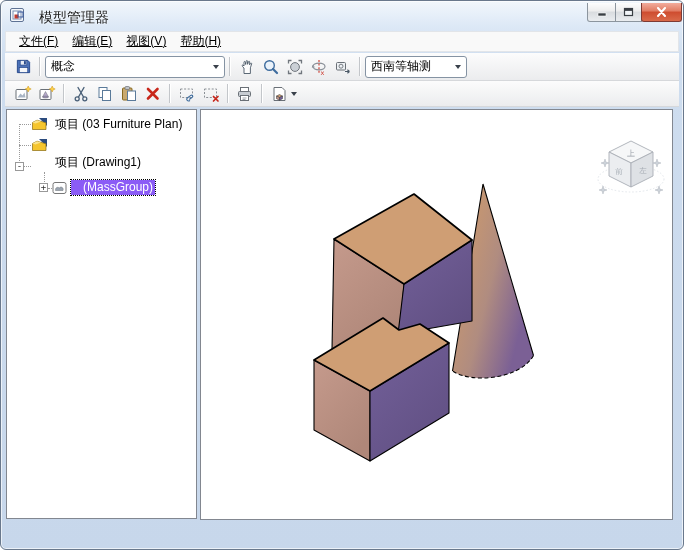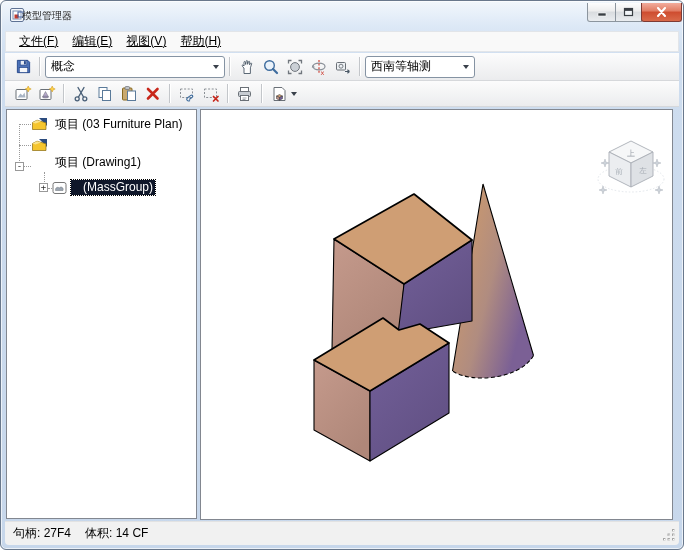--- a/index.html
+++ b/index.html
@@ -4,21 +4,21 @@
 <style>
   html,body{margin:0;padding:0;background:#fff;}
   body{width:684px;height:550px;position:relative;overflow:hidden;
        font-family:"Liberation Sans","DejaVu Sans",sans-serif;font-size:12px;color:#000;}
   .frame{position:absolute;left:0;top:0;width:682px;height:548px;border:1px solid #69788C;
          border-radius:6px;background:linear-gradient(180deg,#F2F7FC 0%,#DCE8F6 26px,#CEDDEF 60px,#C7D7EB 100%);
          box-shadow:inset 0 0 0 1px rgba(255,255,255,.65);}
   
   .titlebar{position:absolute;left:0;top:0;width:100%;height:29px;}
   .app-icon{position:absolute;left:9px;top:7px;width:16px;height:16px;}
-  .title-text{position:absolute;left:21px;top:8px;font-size:10px;color:#1c1c1c;text-shadow:0 0 3px #fff;}
+  .title-text{position:absolute;left:38px;top:8px;font-size:14px;color:#1c1c1c;text-shadow:0 0 3px #fff;}
   .capbtn{position:absolute;top:2px;height:19px;border:1px solid #8C959E;border-top:none;
           background:linear-gradient(#FDFDFD,#EDEDED 45%,#D9DCDF 50%,#EAEDF0);
           border-radius:0 0 3px 3px;box-sizing:border-box;display:flex;align-items:center;justify-content:center;}
   .capbtn.min{left:586px;width:29px;border-radius:0 0 0 3px;}
   .capbtn.max{left:614px;width:27px;border-radius:0;}
   .capbtn.close{left:640px;width:41px;border-color:#7E3B34;
           background:linear-gradient(#F2AC9C,#E07B62 45%,#CE4C2F 50%,#D96A4A);}
   
   .menubar{position:absolute;left:4px;top:30px;width:674px;height:21px;background:#F9F9F9;
            border:1px solid #E2E5E9;box-sizing:border-box;display:flex;align-items:center;padding-left:6px;}
@@ -37,21 +37,21 @@
   .combo .arrowzone{width:16px;height:100%;display:flex;align-items:center;justify-content:center;}
   .tri-down{width:0;height:0;border-left:3.5px solid transparent;border-right:3.5px solid transparent;border-top:4px solid #39404a;}
   
   .tree-panel{position:absolute;left:5px;top:108px;width:191px;height:410px;background:#fff;
               border:1px solid #828790;box-sizing:border-box;overflow:hidden;}
   .viewport{position:absolute;left:199px;top:108px;width:473px;height:411px;background:#fff;
             border:1px solid #828790;box-sizing:border-box;}
   
   .tnode{position:absolute;height:17px;display:flex;align-items:center;white-space:nowrap;}
   .tlabel{padding:0 2px;line-height:15px;}
-  .tlabel.sel{background:#0f172a;color:#fff;outline:1px dotted #000;padding-left:12px;}
+  .tlabel.sel{background:#8b5cf6;color:#fff;outline:1px dotted #000;padding-left:12px;}
   .dotV{position:absolute;border-left:1px dotted #9a9a9a;width:0;}
   .dotH{position:absolute;border-top:1px dotted #9a9a9a;height:0;}
   .expander{position:absolute;width:9px;height:9px;background:#fff;border:1px solid #999;box-sizing:border-box;
             font-size:9px;line-height:6px;text-align:center;font-family:"DejaVu Sans Mono",monospace;color:#333;}
   
   .statusbar{position:absolute;left:4px;top:520px;width:674px;height:24px;background:#F1F1F1;
              border-top:1px solid #E2E2E2;box-sizing:border-box;border-radius:0 0 4px 4px;
              display:flex;align-items:center;padding-left:8px;}
   .statusbar span{margin-right:14px;}
   .grip{position:absolute;right:3px;bottom:3px;}
@@ -137,21 +137,21 @@
       </svg>
     </div>
     <div class="tbtn">
       <svg width="18" height="18" viewBox="0 0 18 18">
         <rect x="2.5" y="4.5" width="9" height="7.5" rx="1" fill="#EEF1F4" stroke="#6A7077"></rect>
         <circle cx="7" cy="8.2" r="2" fill="none" stroke="#6A7077" stroke-width="0.9"></circle>
         <path d="M11,13.5 H15.5 M15.5,13.5 L13.4,11.8 M15.5,13.5 L13.4,15.2" fill="none" stroke="#4A5866" stroke-width="1.1"></path>
       </svg>
     </div>
     <div class="tsep"></div>
-    <div class="combo" style="width:110px;">
+    <div class="combo" style="width:102px;">
       <span class="val">西南等轴测</span>
       <span class="arrowzone">
           <span class="tri-down"></span>
         </span>
     </div>
   </div>
 
   <div class="toolbar tb2">
     <div class="tbtn">
       <svg width="19" height="18" viewBox="0 0 19 18">
@@ -313,36 +313,14 @@
         <g fill="#CDD2D9" stroke="#AFB5BD" stroke-width="0.5">
           <path transform="translate(603,161)" d="M0,-4 L0.9,-0.9 L4,0 L0.9,0.9 L0,4 L-0.9,0.9 L-4,0 L-0.9,-0.9 Z"></path>
           <path transform="translate(655,161)" d="M0,-4 L0.9,-0.9 L4,0 L0.9,0.9 L0,4 L-0.9,0.9 L-4,0 L-0.9,-0.9 Z"></path>
           <path transform="translate(601,188)" d="M0,-4 L0.9,-0.9 L4,0 L0.9,0.9 L0,4 L-0.9,0.9 L-4,0 L-0.9,-0.9 Z"></path>
           <path transform="translate(657,188)" d="M0,-4 L0.9,-0.9 L4,0 L0.9,0.9 L0,4 L-0.9,0.9 L-4,0 L-0.9,-0.9 Z"></path>
         </g>
       </g>
     </svg>
   </div>
 
-  <div class="statusbar">
-    <span>句柄: 27F4</span>
-    <span>体积: 14 CF</span>
-    <svg class="grip" width="14" height="14" viewBox="0 0 14 14">
-      <g fill="#A6A6A6">
-        <rect x="10" y="10" width="2.4" height="2.4"></rect>
-          <rect x="10" y="5.5" width="2.4" height="2.4"></rect>
-        <rect x="10" y="1" width="2.4" height="2.4"></rect>
-          <rect x="5.5" y="10" width="2.4" height="2.4"></rect>
-        <rect x="5.5" y="5.5" width="2.4" height="2.4"></rect>
-          <rect x="1" y="10" width="2.4" height="2.4"></rect>
-      </g>
-      <g fill="#FDFDFD">
-        <rect x="11" y="11" width="1.2" height="1.2"></rect>
-          <rect x="11" y="6.5" width="1.2" height="1.2"></rect>
-        <rect x="11" y="2" width="1.2" height="1.2"></rect>
-          <rect x="6.5" y="11" width="1.2" height="1.2"></rect>
-        <rect x="6.5" y="6.5" width="1.2" height="1.2"></rect>
-          <rect x="2" y="11" width="1.2" height="1.2"></rect>
-      </g>
-    </svg>
-  </div>
 
 </div>
 
 </body></html>

